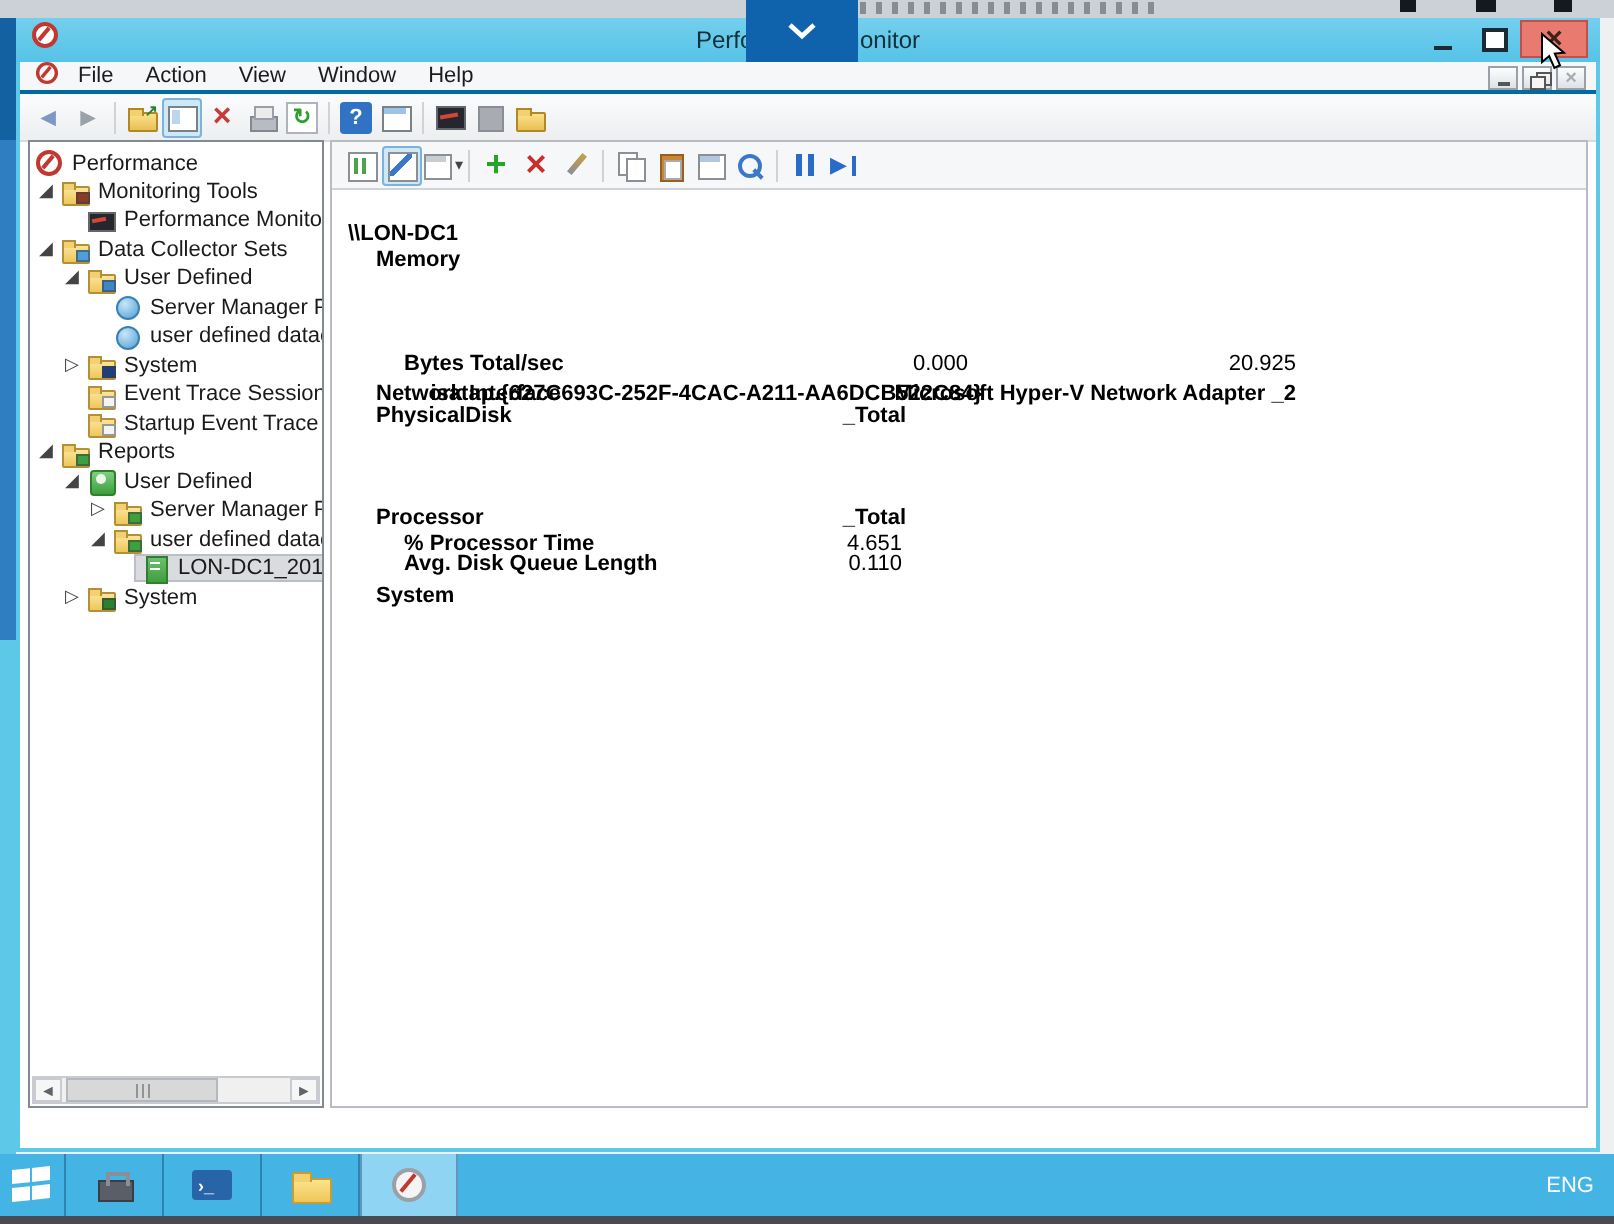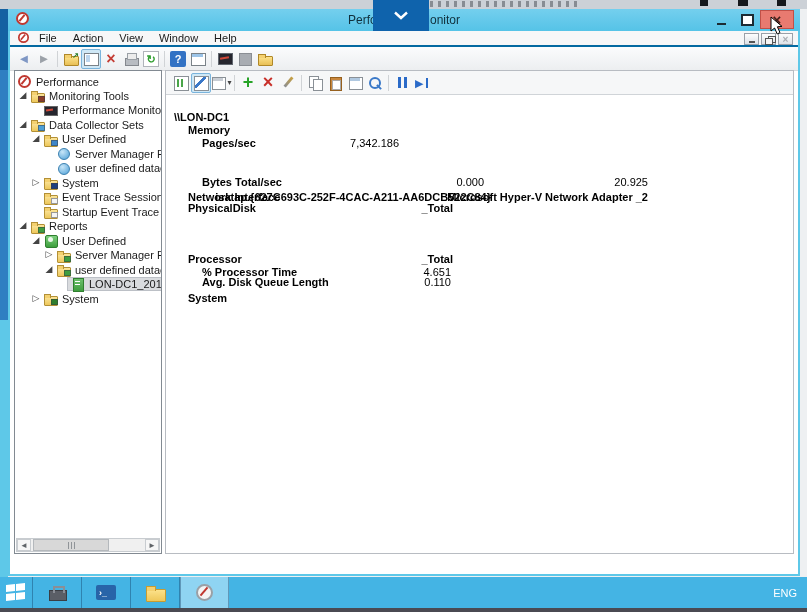--- a/index.html
+++ b/index.html
@@ -431,24 +431,20 @@
             <span class="ic ic-step"></span>
           </span>
         </div>
       <div class="reportarea" id="report">
           <div class="rline" style="top: 16px;">
             <span class="rlabel" style="left: 8px;">\\LON-DC1</span>
           </div>
           <div class="rline" style="top: 29px;">
             <span class="rlabel" style="left: 22px;">Memory</span>
           </div>
-          <div class="rline" style="top: 42px;">
-            <span class="rlabel" style="left: 36px;">Pages/sec</span>
-            <span class="rcol" style="right: 394px; font-weight: normal;">7,342.186</span>
-          </div>
           <div class="rline" style="top: 68px; margin-top: 28px;">
             <span class="rlabel" style="left: 22px;">Network Interface</span>
             <span class="rcol" style="right: 302px; font-weight: bold; text-align: center;">isatap.{627C693C-252F-4CAC-A211-AA6DCB522C84}</span>
             <span class="rcol" style="right: 145px; font-weight: bold;">Microsoft Hyper-V Network Adapter _2</span>
           </div>
           <div class="rline" style="top: 81px;">
             <span class="rlabel" style="left: 36px;">Bytes Total/sec</span>
             <span class="rcol" style="right: 309px; font-weight: normal;">0.000</span>
             <span class="rcol" style="right: 145px; font-weight: normal;">20.925</span>
           </div>

